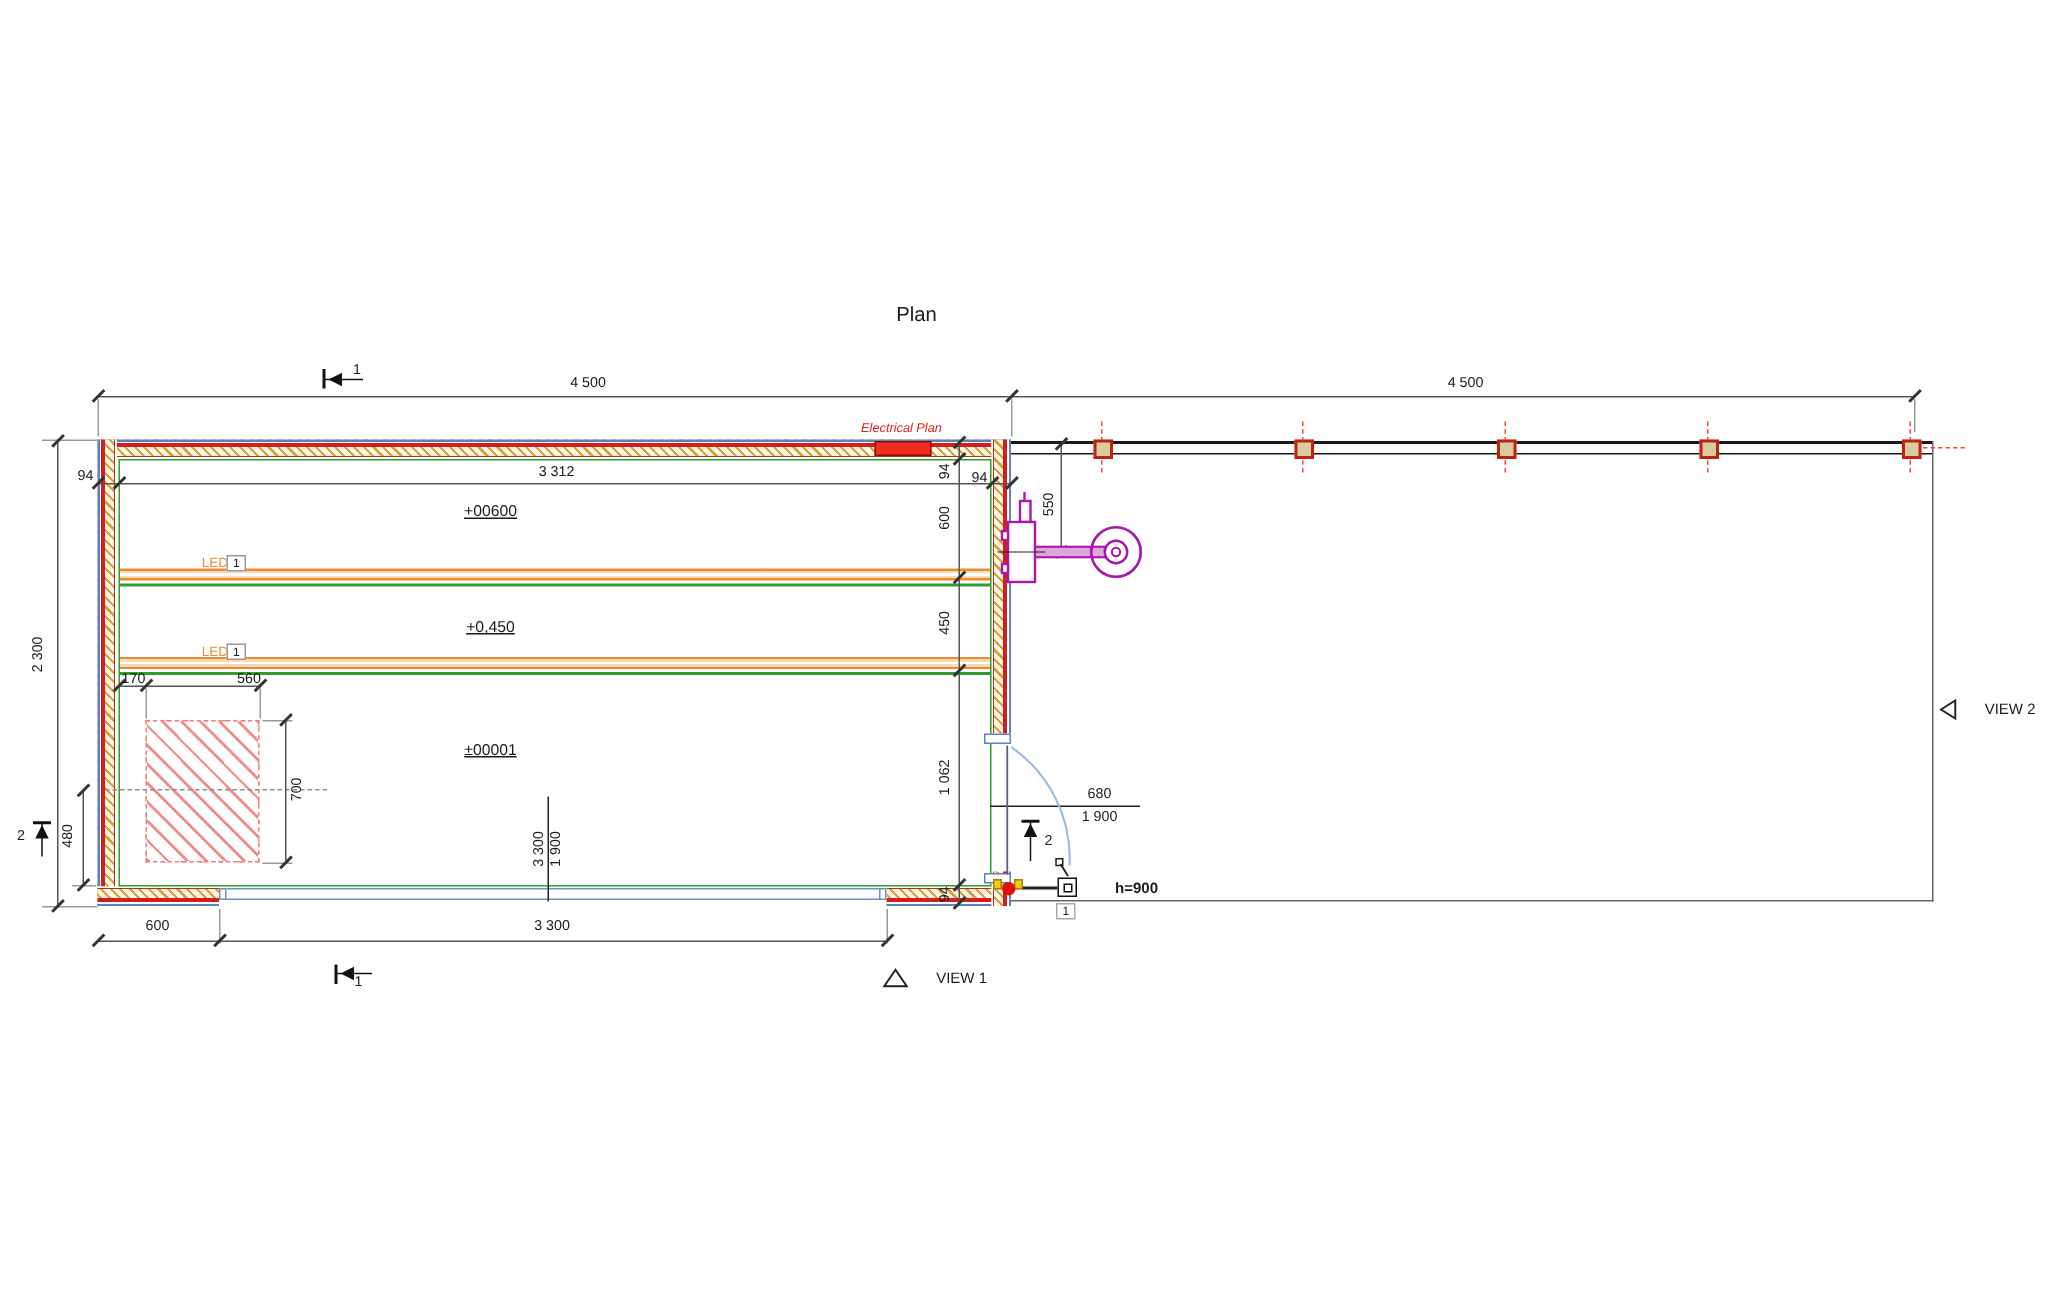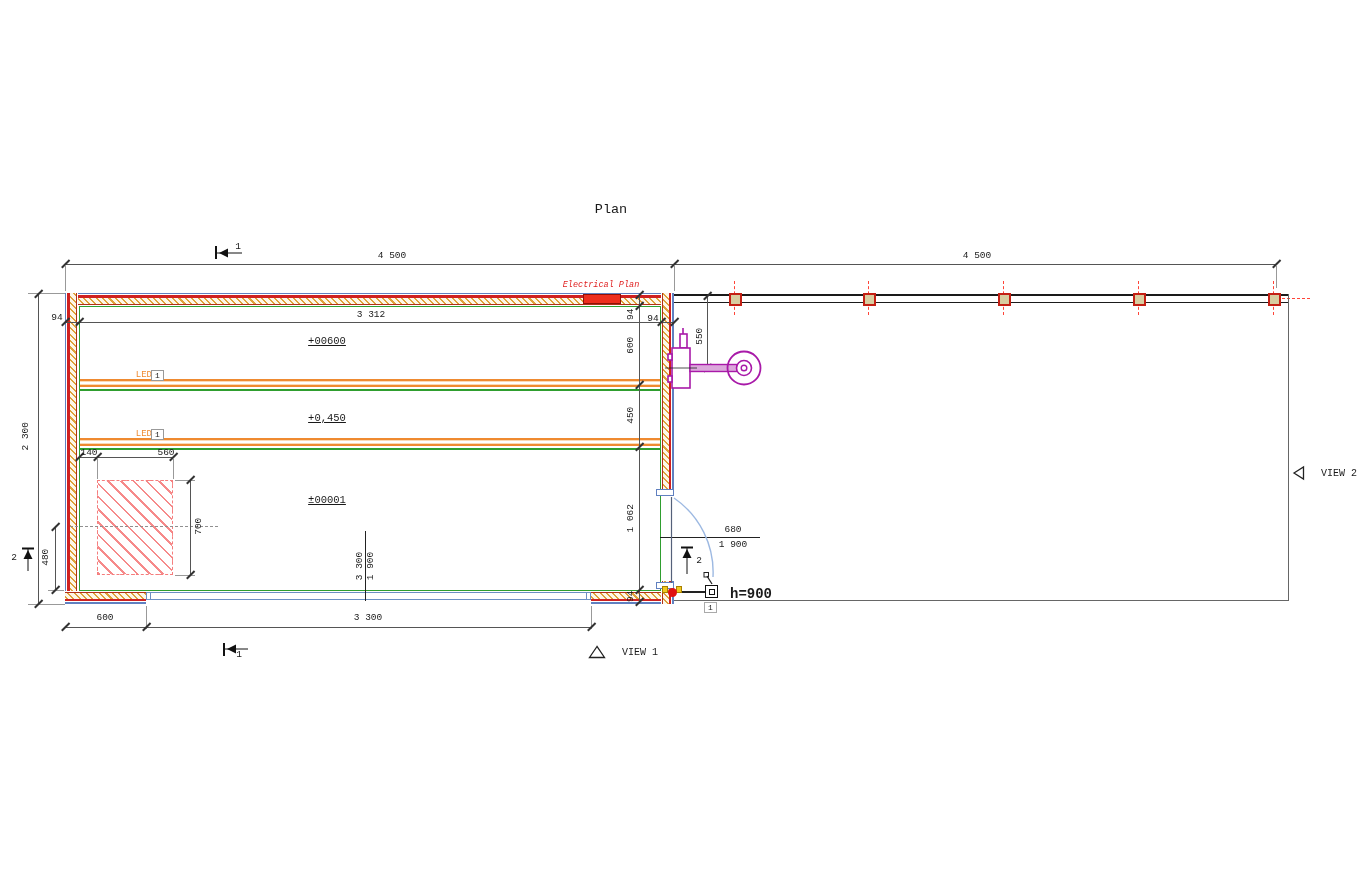--- a/index.html
+++ b/index.html
@@ -1,18 +1,18 @@
 <!DOCTYPE html>
 <html><head>
 <meta charset="utf-8">
 <style>
   * { box-sizing: border-box; margin: 0; padding: 0; }
   html,body { background:#fff; }
   .canvas { position:relative; width:1366px; height:877px; background:#fff; overflow:hidden;
-            font-family:Liberation Mono, monospace; }
+            font-family:Liberation Sans, sans-serif; }
   .t  { position:absolute; font-size:9.5px; color:#1a1a1a; text-align:center; white-space:nowrap; line-height:1.1; }
   .tl { text-align:right; }
   .rot { transform:rotate(-90deg); }
   .lvl { font-size:10.5px; text-decoration:underline; }
   .ln  { position:absolute; background:#555; }
   .lnd { position:absolute; background:#222; }
   .ext { position:absolute; background:#999; }
   .tk  { position:absolute; width:11px; height:1.5px; background:#333; transform:rotate(-45deg); }
   .wall { position:absolute; background-color:#fdf6e8; }
   .wTop    { background-image:linear-gradient(to bottom,#6080c0 0 1.5px,#fff 1.5px 2.5px,#cf2020 2.5px 5px,rgba(0,0,0,0) 5px 11px,#b03018 11px 12px,#fff 12px 13px),repeating-linear-gradient(45deg,#dfa23a 0 1.5px,rgba(0,0,0,0) 1.5px 4.5px); }
@@ -145,21 +145,21 @@
   <div class="t rot" style="left:6px;top:431px;width:40px;">2 300</div>
   <div class="t rot" style="left:616px;top:309px;width:30px;">94</div>
   <div class="t rot" style="left:616px;top:340px;width:30px;">600</div>
   <div class="t rot" style="left:616px;top:410px;width:30px;">450</div>
   <div class="t rot" style="left:611px;top:513px;width:40px;">1 062</div>
   <div class="t rot" style="left:616px;top:591px;width:30px;">94</div>
   <div class="t rot" style="left:685px;top:331px;width:30px;">550</div>
   <div class="t rot" style="left:184px;top:521px;width:30px;">700</div>
   <div class="t rot" style="left:31px;top:552px;width:30px;">480</div>
 
-  <div class="t" style="left:71px;top:448px;width:36px;">140</div>
+  <div class="t" style="left:71px;top:448px;width:36px;">170</div>
   <div class="t" style="left:148px;top:448px;width:36px;">560</div>
   <div class="t" style="left:75px;top:613px;width:60px;">600</div>
   <div class="t" style="left:338px;top:613px;width:60px;">3 300</div>
 
   <div class="t lvl" style="left:287px;top:336px;width:80px;">+00600</div>
   <div class="t lvl" style="left:287px;top:413px;width:80px;">+0,450</div>
   <div class="t lvl" style="left:287px;top:495px;width:80px;">±00001</div>
 
   <div class="rot" style="position:absolute;left:332px;top:554px;width:70px;height:24px;transform-origin:center;transform:rotate(-90deg);">
     <div class="t" style="position:static;border-bottom:1px solid #222;width:70px;">3 300</div>
@@ -172,21 +172,21 @@
   <div class="t" style="left:231px;top:242px;width:14px;">1</div>
   <div class="t" style="left:232px;top:650px;width:14px;">1</div>
   <div class="t" style="left:8px;top:553px;width:12px;">2</div>
   <div class="t" style="left:693px;top:556px;width:12px;">2</div>
 
   <div class="t tl" style="left:608px;top:647px;width:50px;font-size:10px;">VIEW 1</div>
   <div class="t tl" style="left:1307px;top:468px;width:50px;font-size:10px;">VIEW 2</div>
 
   <div style="position:absolute;left:705px;top:585px;width:13px;height:13px;border:1.8px solid #111;background:#fff;"></div>
   <div style="position:absolute;left:708.5px;top:588.5px;width:6px;height:6px;border:1.3px solid #111;"></div>
-  <div class="t tl" style="left:722px;top:587px;width:50px;font-size:14px;font-weight:bold;">h=900</div>
+  <div class="t tl" style="left:722px;top:587px;width:50px;font-size:10px;font-weight:bold;">h=900</div>
   <div class="refbox" style="left:704px;top:602px;border-color:#aaa;">1</div>
 
   <div style="position:absolute;left:662px;top:586px;width:6px;height:7px;background:#f0c820;border:1px solid #a88000;"></div>
   <div style="position:absolute;left:676px;top:586px;width:6px;height:7px;background:#f0c820;border:1px solid #a88000;"></div>
   <div style="position:absolute;left:668px;top:588px;width:9px;height:9px;border-radius:50%;background:#e01010;"></div>
 
   <svg width="1366" height="877" viewBox="0 0 1366 877">
 
     <line x1="671.5" y1="497" x2="671.5" y2="583" stroke="#55617a" stroke-width="1.2"></line>
     <path d="M 674 498 A 90 90 0 0 1 713 577" fill="none" stroke="#9db9e2" stroke-width="1.4"></path>

